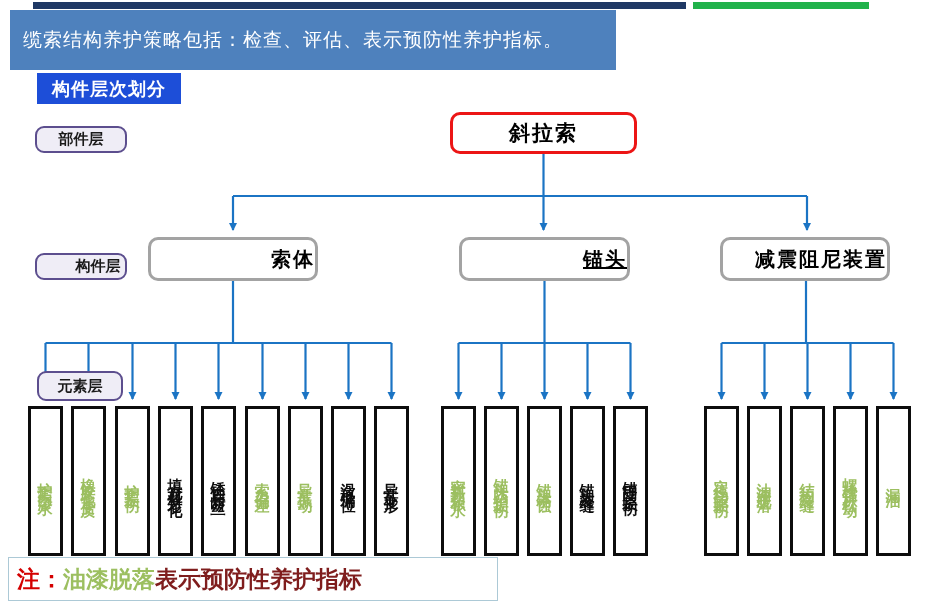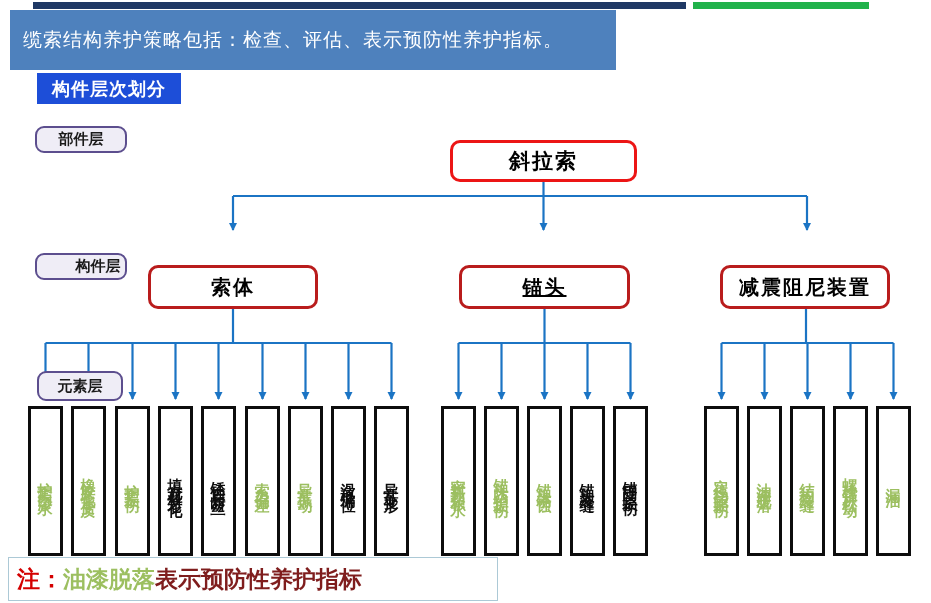--- a/index.html
+++ b/index.html
@@ -19,25 +19,25 @@
     display:flex;align-items:center;justify-content:center;letter-spacing:1px;}
 
   .layer-label{position:absolute;width:92px;height:27px;background:#EFEDF6;
     border:2.5px solid #5C4E8E;border-radius:9px;display:flex;align-items:center;
     justify-content:center;font-weight:bold;font-size:15px;color:#1a1a1a;z-index:3;}
   .layer-label.l1{left:35px;top:126px;}
   .layer-label.l2{left:35px;top:253px;padding-left:34px;}
   .layer-label.l3{left:37px;top:371px;width:86px;height:30px;}
 
   .node{position:absolute;background:#fff;display:flex;align-items:center;
-    justify-content:center;font-weight:bold;color:#000;z-index:2;margin-top:28px;}
+    justify-content:center;font-weight:bold;color:#000;z-index:2;}
   .node.root{left:450px;top:112px;width:187px;height:42px;border:3.5px solid #EC1515;
     border-radius:10px;font-size:21px;letter-spacing:2px;}
-  .node.branch{top:237px;height:44px;border:3px solid #b91c1c;border-radius:10px;
-    font-size:20px;letter-spacing:2px;}
+  .node.branch{top:237px;height:44px;border:3px solid #a3a3a3;border-radius:10px;
+    font-size:20px;letter-spacing:2px;justify-content:flex-end;}
   .node.b0{left:148px;width:170px;}
   .node.b1{left:459px;width:171px;text-decoration:underline;}
   .node.b2{left:720px;width:170px;}
 
   .leaf{position:absolute;top:406px;width:35px;height:150px;border:3px solid #0D0D0D;
     background:#fff;display:flex;align-items:center;justify-content:center;z-index:2;}
   .leaf span{writing-mode:vertical-rl;text-orientation:upright;font-weight:bold;
     font-size:15px;letter-spacing:5px;color:#0D0D0D;line-height:1;}
   .leaf.green span{color:#9CBF60;}
 

